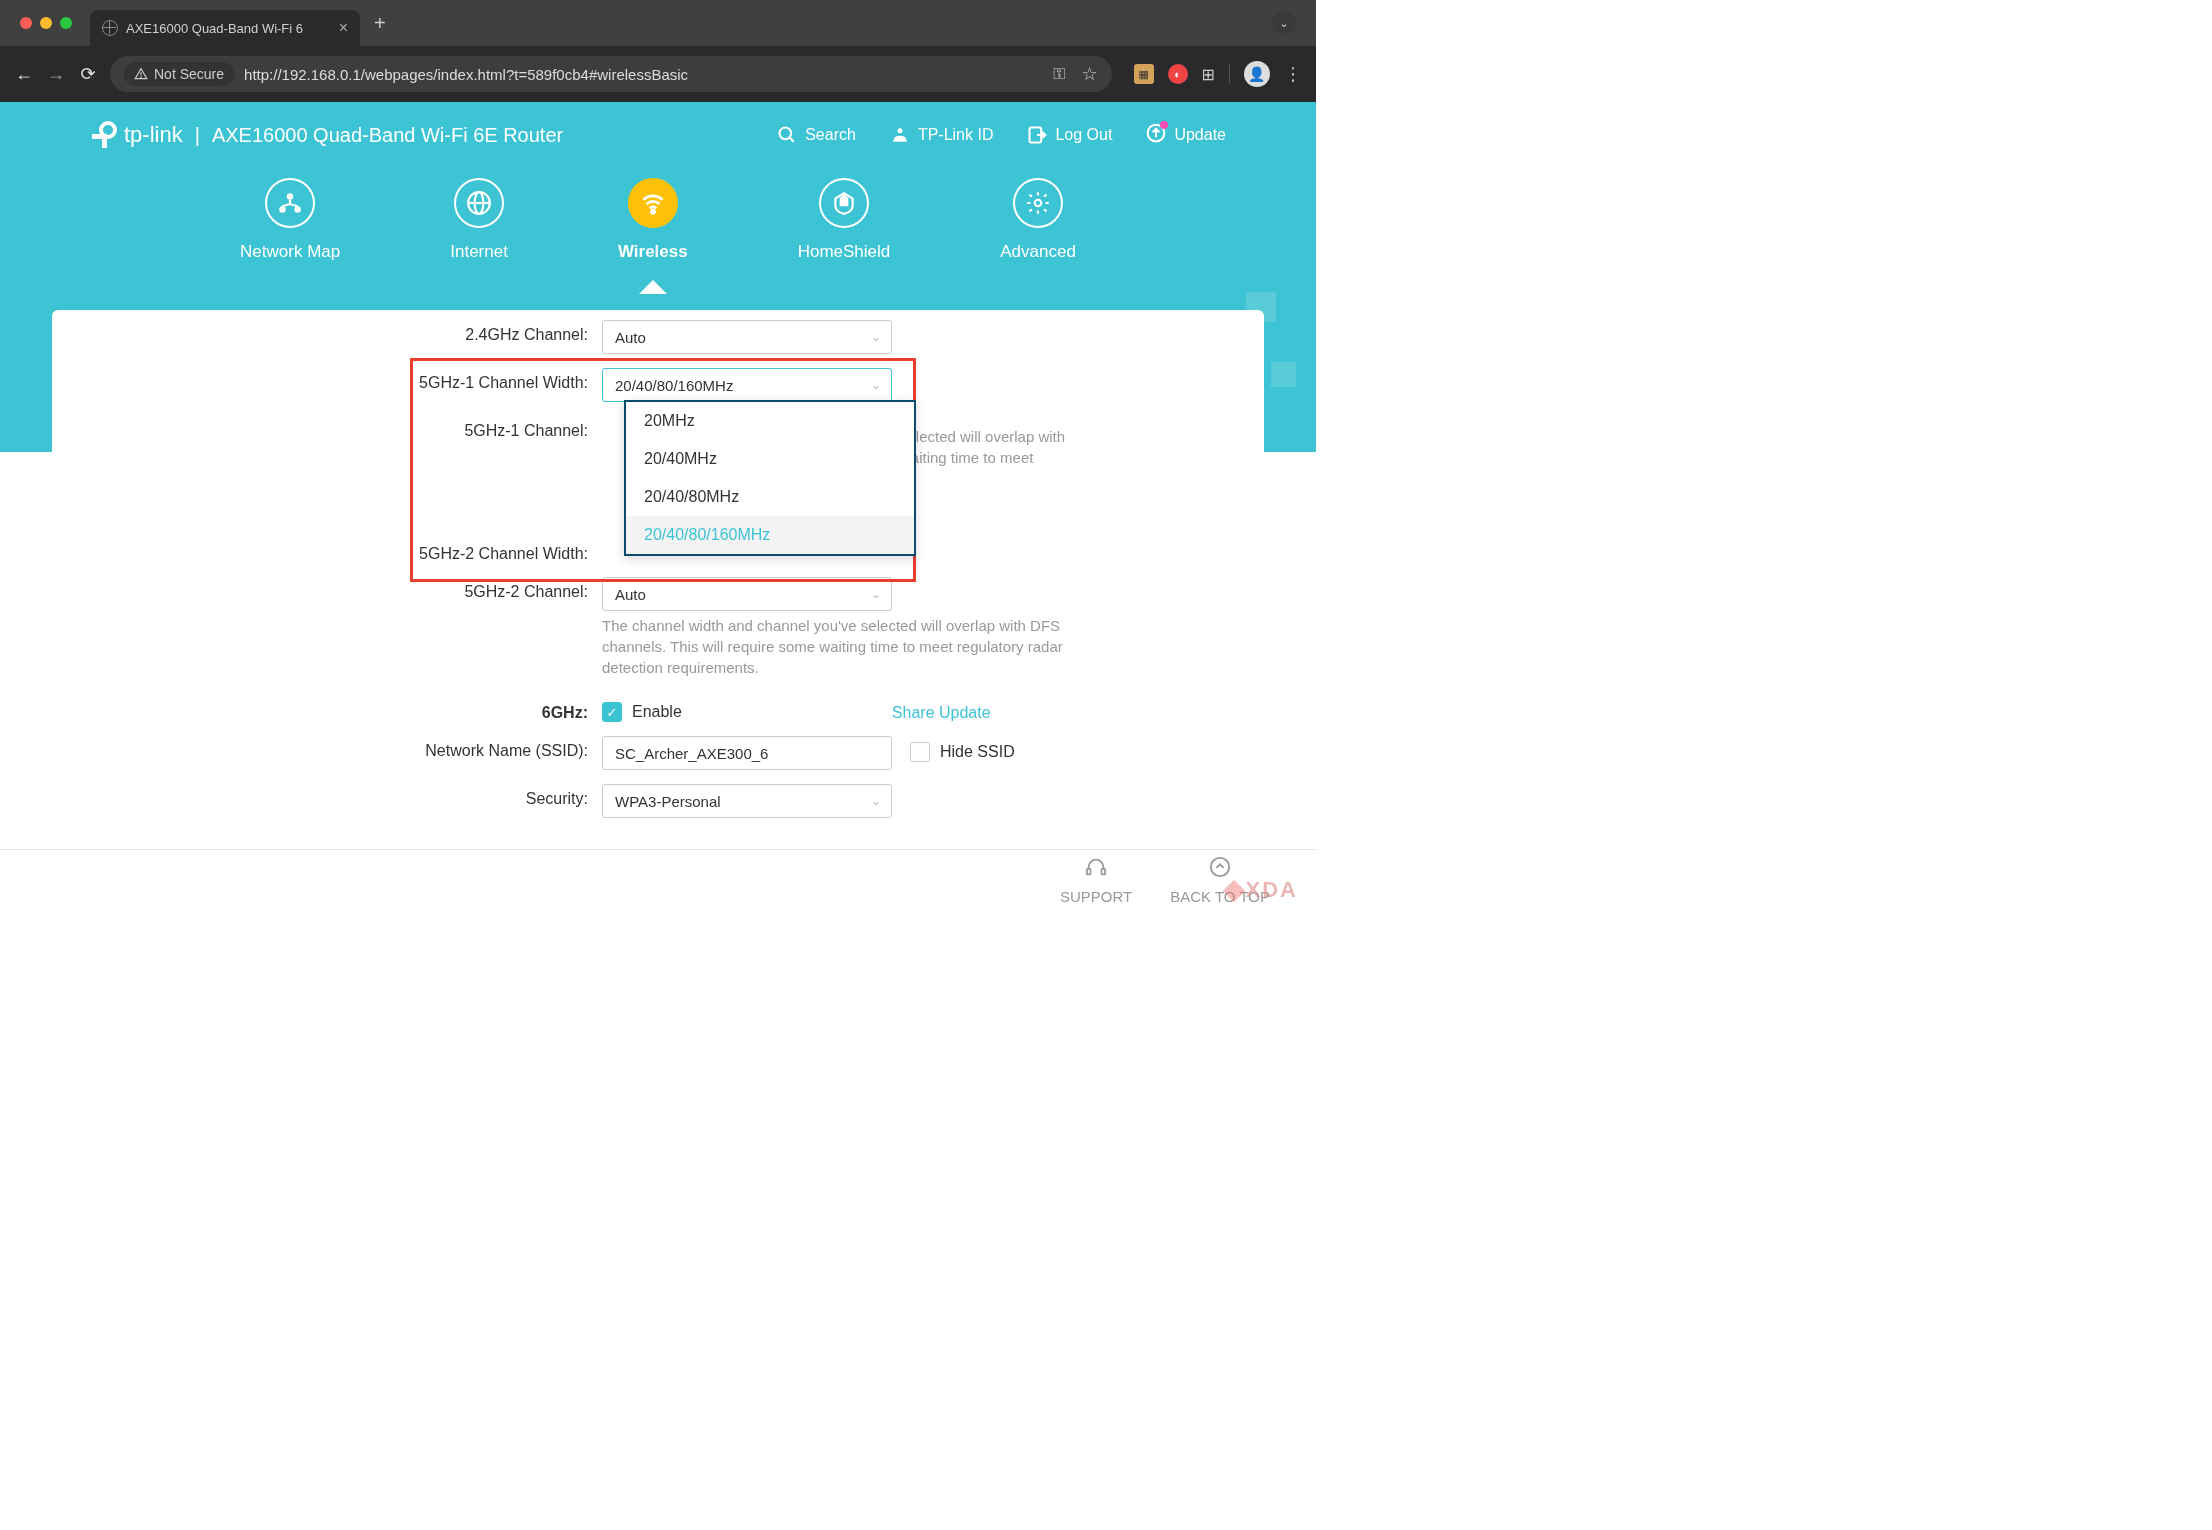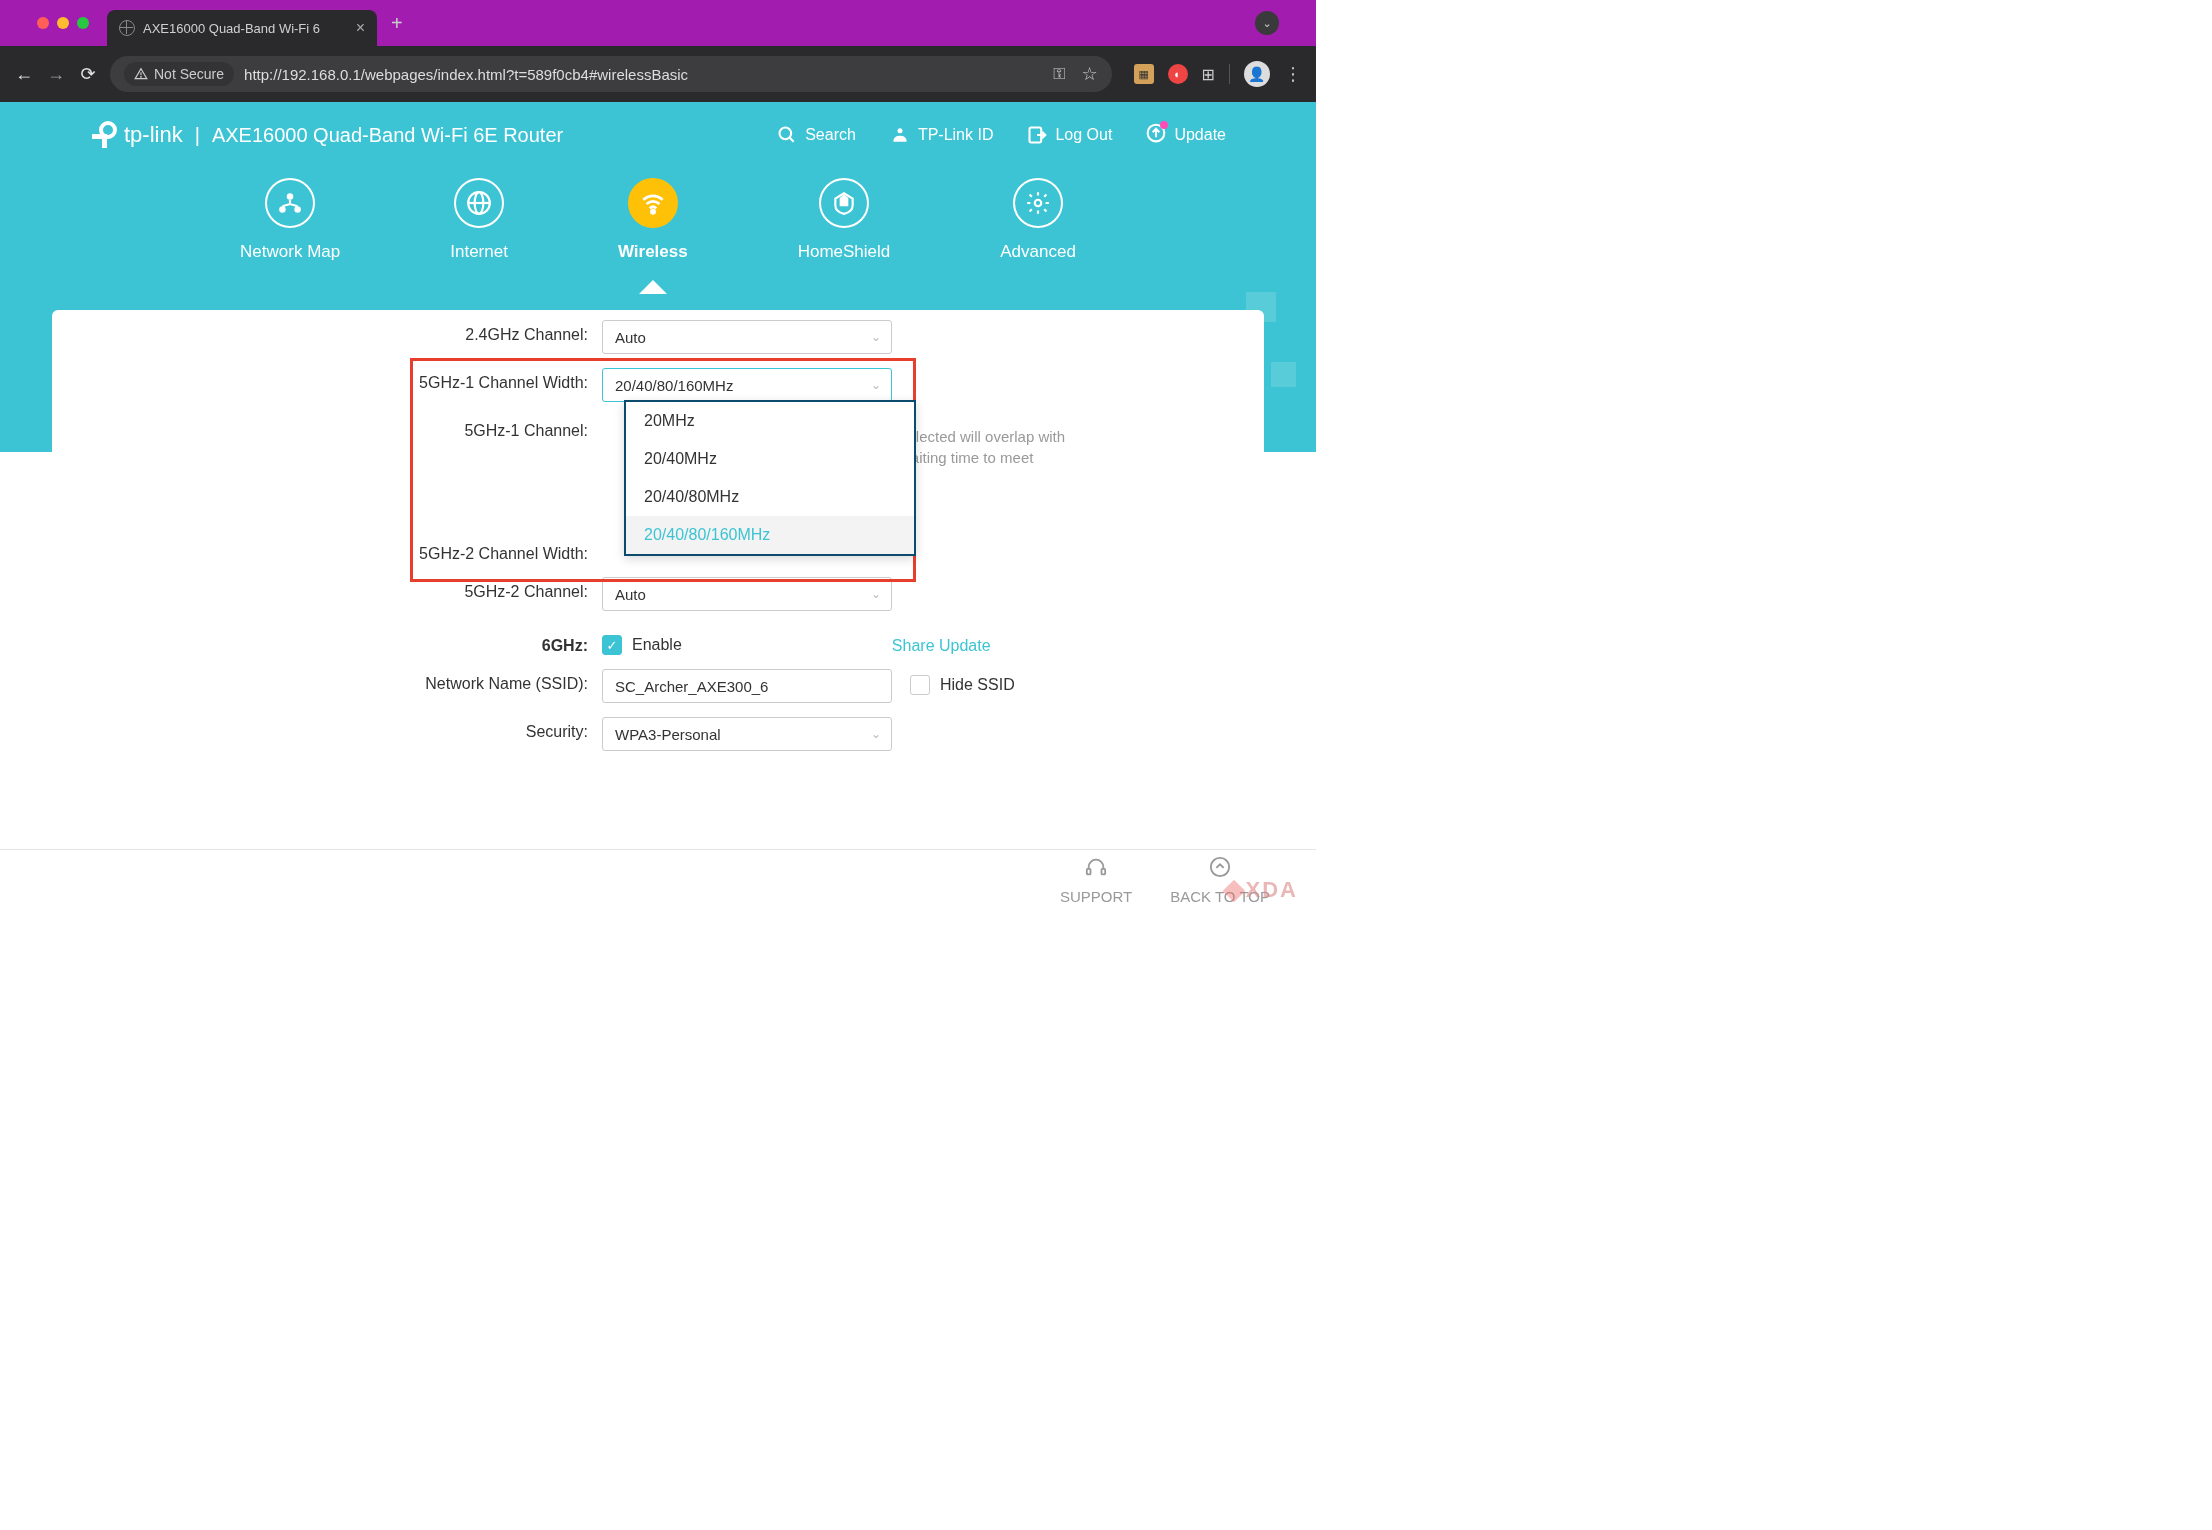--- a/index.html
+++ b/index.html
@@ -1,20 +1,20 @@
 <!DOCTYPE html>
 <html><head>
 <meta charset="utf-8">
 <style>
 * { margin: 0; padding: 0; box-sizing: border-box; font-family: -apple-system, BlinkMacSystemFont, "Segoe UI", Arial, sans-serif; }
 body { width: 1316px; height: 911px; background: #fff; overflow: hidden; position: relative; }
 
 
 .browser-chrome { background: #2a2a2d; height: 102px; }
-.tab-bar { height: 46px; display: flex; align-items: center; padding: 0 27px; background: #a21caf; }
+.tab-bar { height: 46px; display: flex; align-items: center; padding: 0 10px; background: #404040; }
 .traffic-lights { display: flex; gap: 8px; margin-left: 10px; margin-right: 18px; }
 .traffic-light { width: 12px; height: 12px; border-radius: 50%; }
 .tl-red { background: #ff5f57; }
 .tl-yellow { background: #febc2e; }
 .tl-green { background: #28c840; }
 .tab { background: #2a2a2d; height: 36px; margin-top: 10px; border-radius: 8px 8px 0 0; display: flex; align-items: center; padding: 0 12px; color: #d0d0d0; font-size: 13px; width: 270px; gap: 8px; }
 .tab-favicon { width: 16px; height: 16px; border: 1.5px solid #888; border-radius: 50%; position: relative; }
 .tab-favicon::before { content: ""; position: absolute; left: 6px; top: -1px; width: 1px; height: 14px; background: #888; }
 .tab-favicon::after { content: ""; position: absolute; left: -1px; top: 6px; width: 14px; height: 1px; background: #888; }
 .tab-title { flex: 1; overflow: hidden; text-overflow: ellipsis; white-space: nowrap; }
@@ -275,20 +275,21 @@
     <div class="form-label">5GHz-2 Channel Width:</div>
   </div>
 
   <div class="form-row" style="margin-top:4px">
     <div class="form-label">5GHz-2 Channel:</div>
     <div>
       <div class="form-control">
         <span>Auto</span>
         <span class="chev">⌄</span>
       </div>
+      <div class="help-text">The channel width and channel you've selected will overlap with DFS channels. This will require some waiting time to meet regulatory radar detection requirements.</div>
     </div>
   </div>
 
   <div class="form-row" style="margin-top:20px">
     <div class="form-label bold">6GHz:</div>
     <div style="display:flex;align-items:center;gap:10px;padding-top:4px">
       <span class="checkbox checked">✓</span>
       <span style="font-size:16px;color:#333">Enable</span>
     </div>
     <div class="form-after" style="margin-left:210px">

